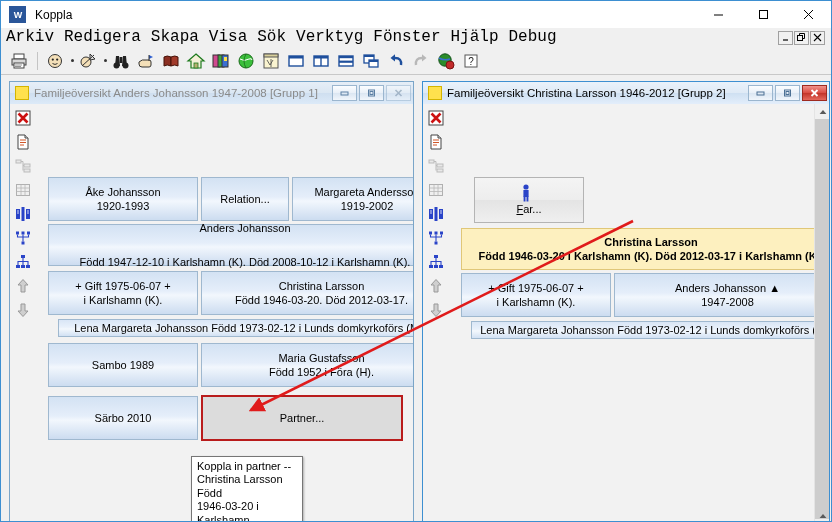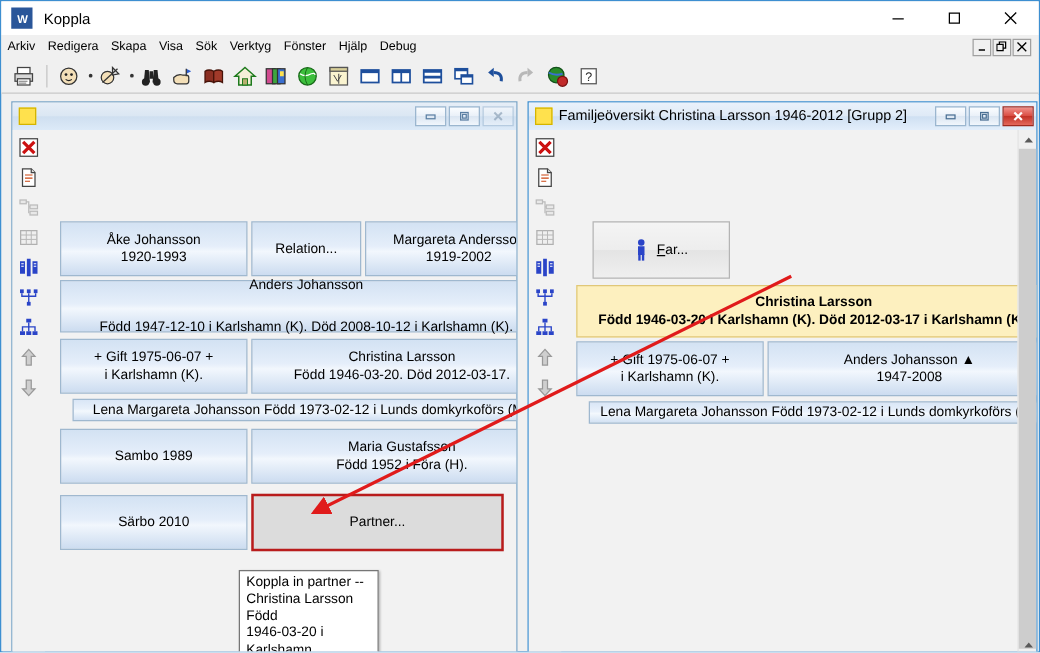--- a/index.html
+++ b/index.html
@@ -45,22 +45,22 @@
 
   
   .menubar {
     position: absolute; left: 0; top: 27px;
     width: 830px; height: 19px;
     background: #f0f0f0;
     display: flex; align-items: center;
     border-bottom: none;
   }
   .menuitem {
-    font-size: 10px; color: #000;
-    padding: 0 5px; line-height: 19px; white-space: nowrap;
+    font-size: 16px; color: #000;
+    padding: 0 5px; line-height: 19px; white-space: nowrap; font-family: Liberation Mono, monospace;
   }
   .mdi-btns {
     margin-left: auto; display: flex; align-items: center;
     padding-right: 6px; gap: 1px;
   }
   .mdi-btn {
     width: 15px; height: 14px;
     border: 1px solid #a0a0a0;
     background: #f0f0f0;
     display: flex; align-items: center; justify-content: center;
@@ -170,21 +170,21 @@
     background: #fdf0bf;
     border: 1px solid #e0c778;
     font-weight: bold;
   }
   .box.childrow {
     background: linear-gradient(to bottom,#d9e6f6 0%, #e9f1fb 45%, #f3f8fd 55%, #d2e1f3 100%);
     flex-direction: row; justify-content: center;
   }
   .btn-ico { margin-right: 6px; }
   .btn-ico svg { display: block; }
-  .btn-inline { flex-direction: row; align-items: center; justify-content: center; }
+  .btn-inline { flex-direction: column; align-items: center; justify-content: center; }
 
   
   .tooltip {
     position: absolute;
     background: #ffffff;
     border: 1px solid #767676;
     box-shadow: 1px 1px 2px rgba(0,0,0,.28);
     font-size: 11px; color: #000;
     padding: 3px 5px 4px 5px;
     line-height: 13.4px;
@@ -408,20 +408,21 @@
         <text x="10" y="14" font-size="10" fill="#222" text-anchor="middle" font-family="Liberation Sans, sans-serif">?</text>
       </svg>
     </div>
   </div>
 
   <div class="mdi-client">
 
     <div class="child" style="left:7px; top:5px; width:405px; height:443px;">
       <div class="child-title inactive">
         <div class="child-icon"></div>
+        <div class="child-title-text">Familjeöversikt Anders Johansson 1947-2008 [Grupp 1]</div>
         <div class="child-btns">
           <div class="cbtn">
             <svg width="13" height="10" viewBox="0 0 13 10">
                 <rect x="3" y="4" width="7" height="3" fill="none" stroke="#5b7fa3"></rect>
               </svg>
           </div>
           <div class="cbtn">
             <svg width="13" height="10" viewBox="0 0 13 10">
                 <rect x="3.5" y="2" width="6" height="6" fill="none" stroke="#5b7fa3"></rect>
                 <rect x="5" y="3.5" width="3" height="3" fill="none" stroke="#5b7fa3"></rect>

